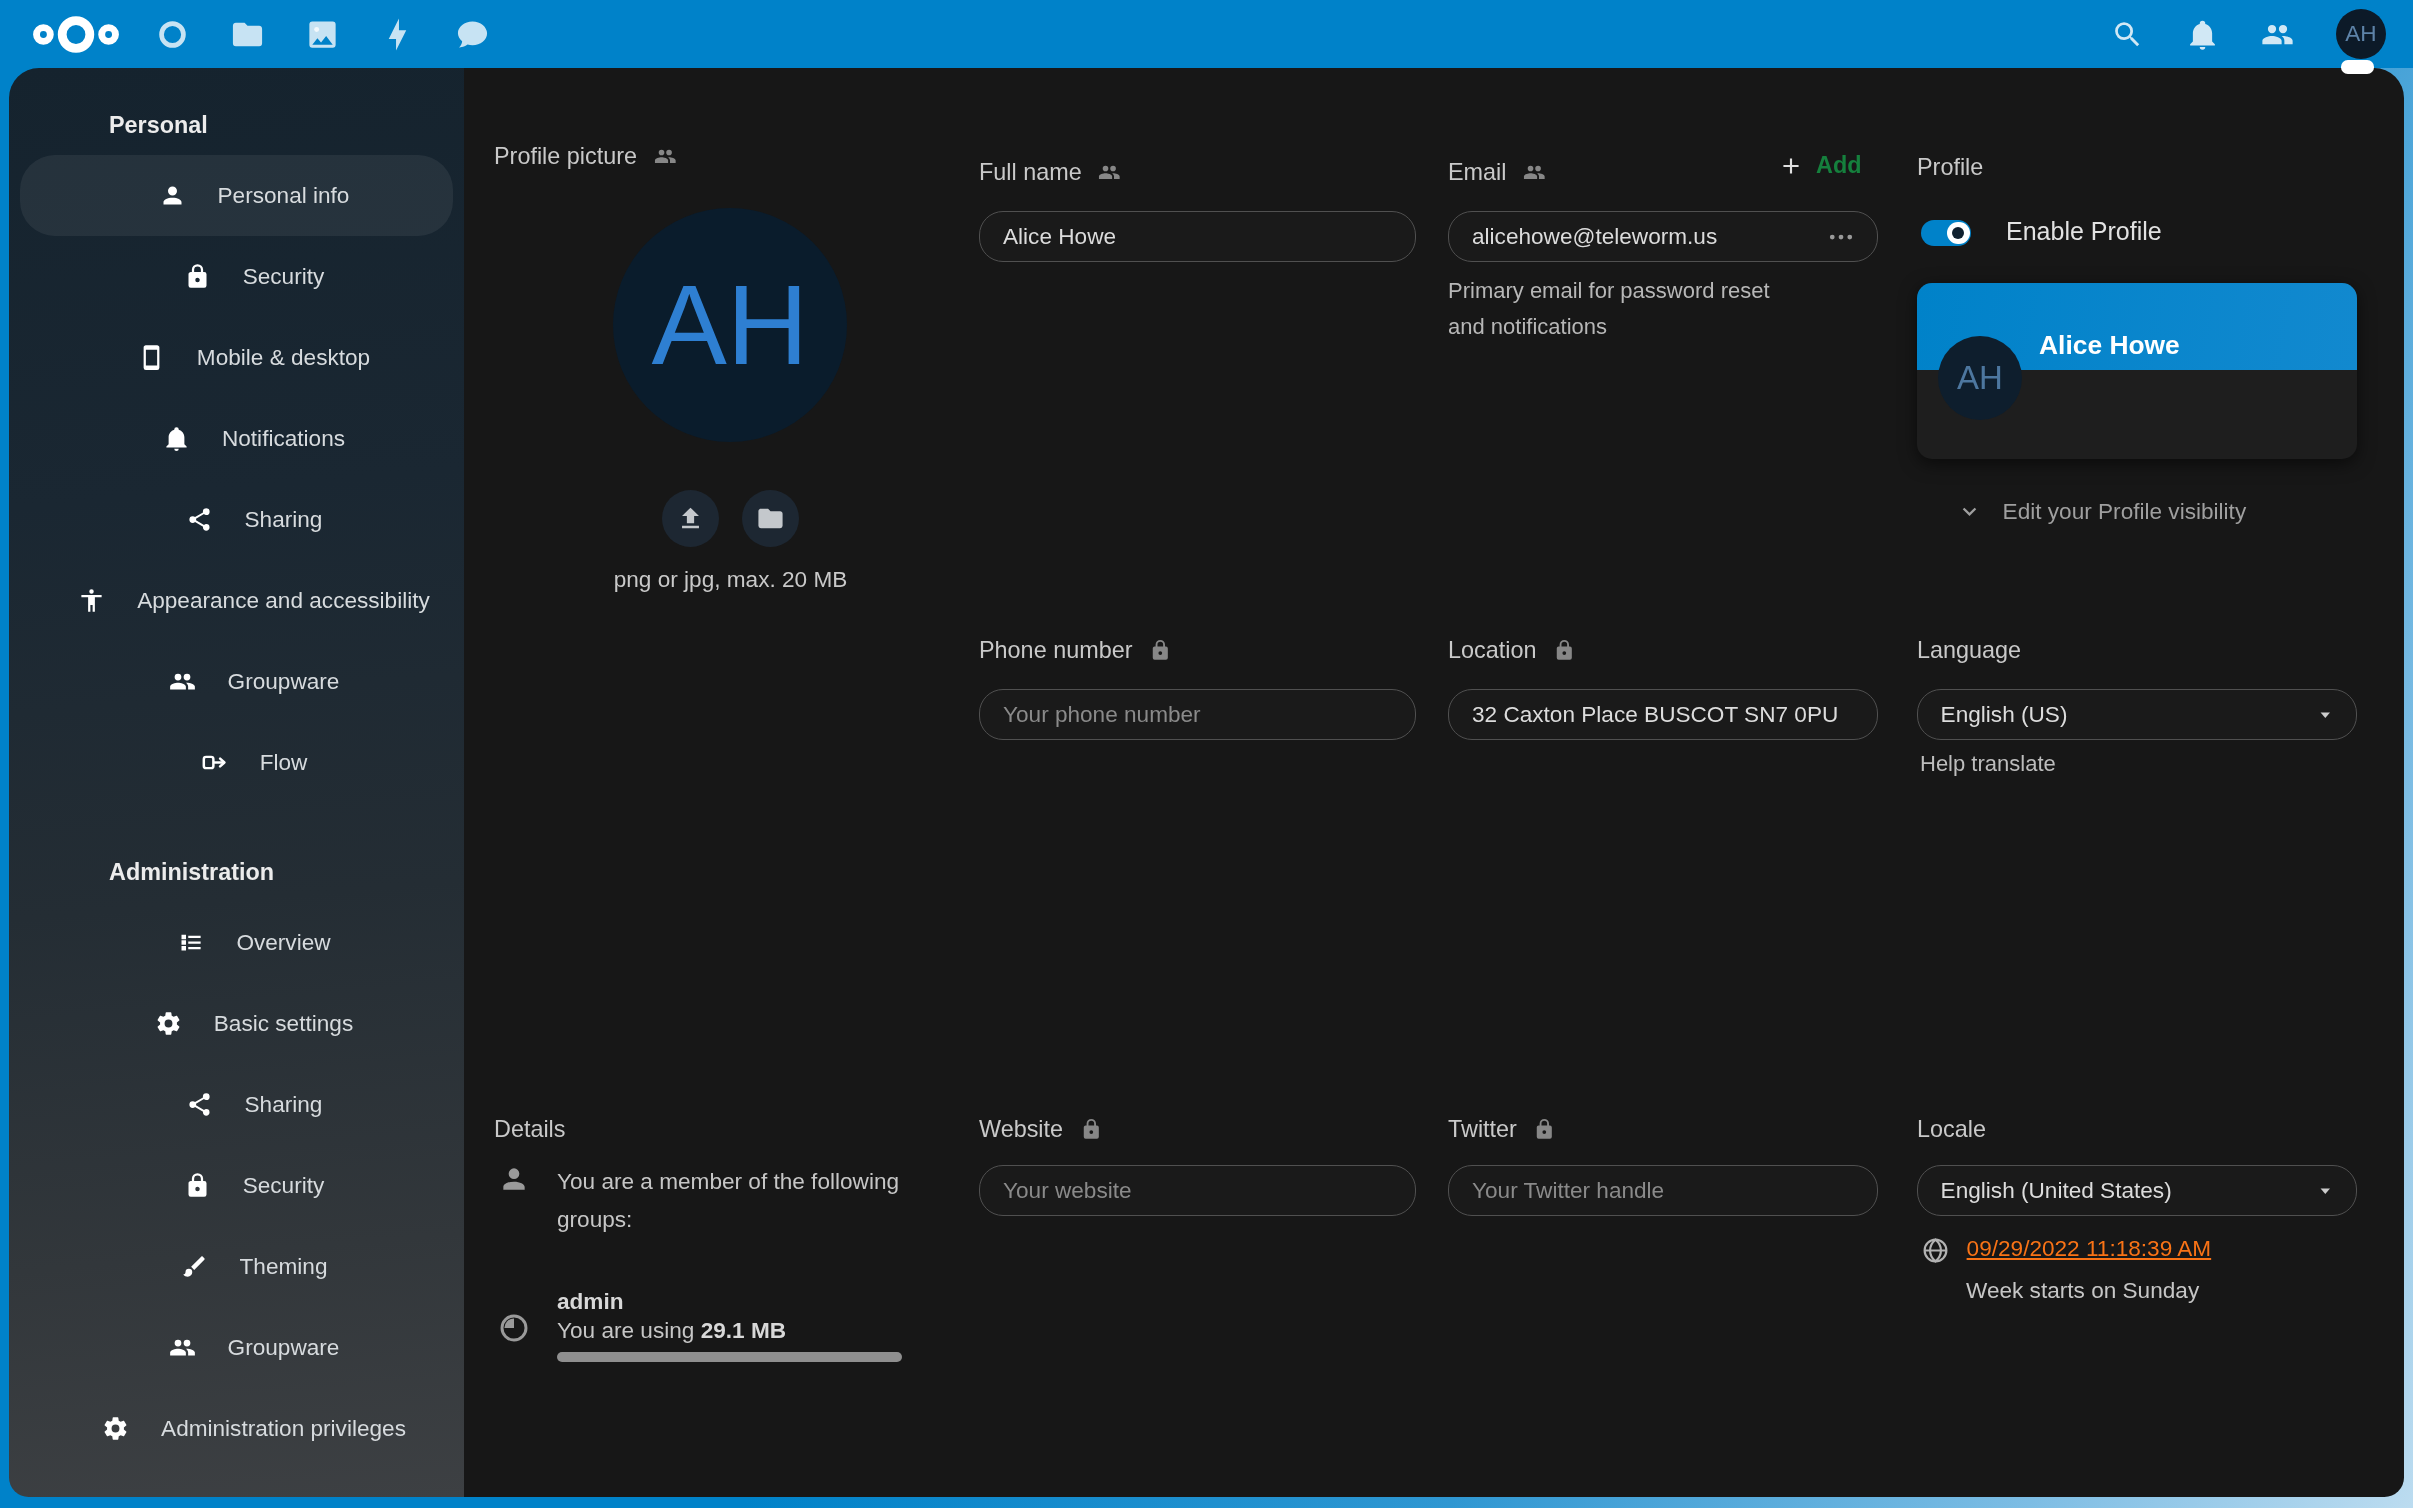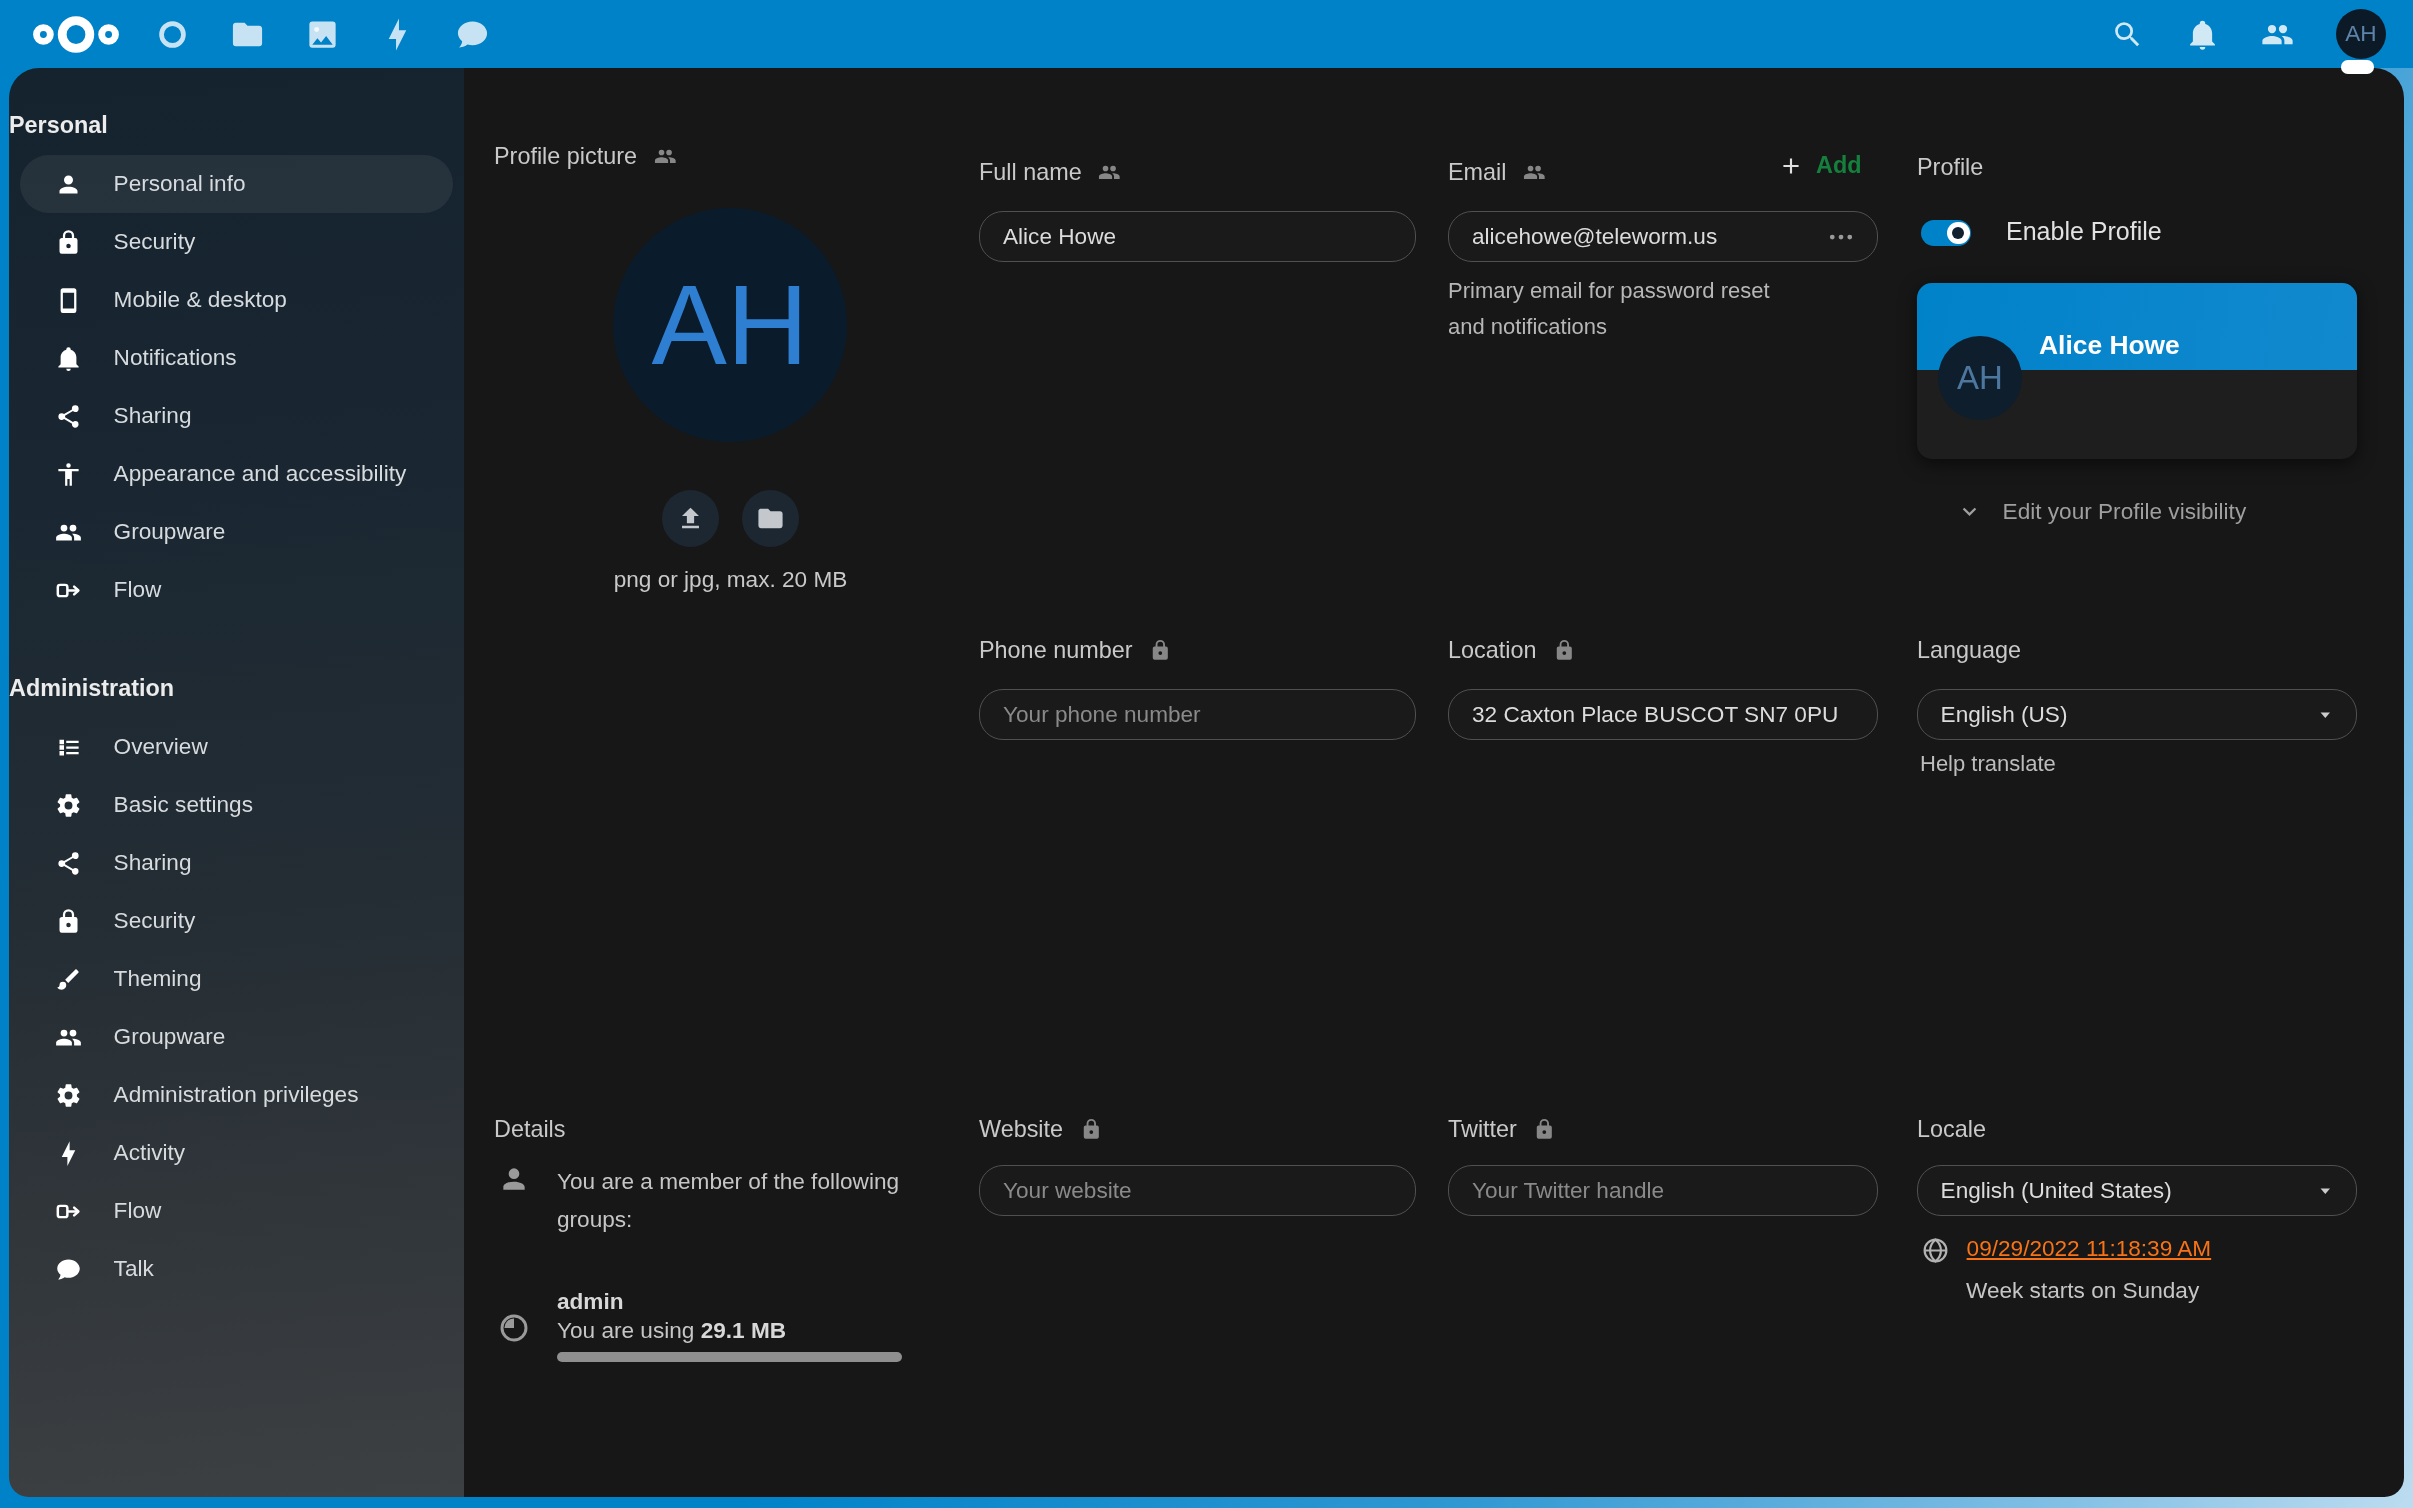--- a/index.html
+++ b/index.html
@@ -14,23 +14,23 @@
   .logo{margin-left:30px;width:92px;height:47px;color:#ffffff;display:flex;align-items:center;}
   .apps{position:absolute;left:155px;top:0;height:68px;display:flex;align-items:center;gap:40px;}
   .app-btn{width:35px;height:35px;color:rgba(255,255,255,0.78);cursor:pointer;}
   .topbar-right{position:absolute;right:27px;top:0;height:68px;display:flex;align-items:center;gap:42px;}
   .action-btn{width:33px;height:33px;color:rgba(255,255,255,0.82);}
   .tb-avatar{width:50px;height:50px;border-radius:50%;background:#0c1a28;color:#5d83a8;font-size:22.6px;display:flex;align-items:center;justify-content:center;}
   .avatar-indicator{position:absolute;left:2341px;top:60px;width:33px;height:13.6px;border-radius:6.8px;background:#ffffff;z-index:9;}
   
   .app-body{position:absolute;left:9px;right:9px;top:68px;bottom:11.3px;border-radius:30px 30px 19.6px 19.6px;overflow:hidden;display:flex;z-index:4;}
   .sidebar{width:455px;flex:0 0 455px;background:linear-gradient(175deg,#15232e 0%,#1a2732 30%,#242d34 58%,#32373b 82%,#3d4043 100%);padding-top:27px;box-sizing:border-box;overflow:hidden;}
-  .nav-heading{height:60px;display:flex;align-items:center;font-size:23.4px;font-weight:bold;color:#ececec;}
+  .nav-heading{height:60px;display:flex;align-items:center;padding-left:100px;font-size:23.4px;font-weight:bold;color:#ececec;}
   .nav-heading.admin{margin-top:39px;}
-  .nav-item{height:58px;margin:0 10.6px;border-radius:35px;display:flex;align-items:center;padding-left:35px;cursor:pointer;color:#d7dbde;}
+  .nav-item{height:81px;margin:0 10.6px;border-radius:35px;display:flex;align-items:center;padding-left:35px;cursor:pointer;color:#d7dbde;justify-content:center;}
   .nav-item.active{background:rgba(255,255,255,0.065);}
   .nav-icon{width:27px;height:27px;color:#ffffff;flex:0 0 27px;}
   .nav-label{margin-left:32px;font-size:22.6px;white-space:nowrap;}
   .main{flex:1;background:#171717;position:relative;overflow:hidden;}
   
   .abs{position:absolute;}
   .field-label{display:flex;align-items:center;gap:16.6px;font-size:23.4px;color:#c9c9c9;height:33px;}
   .scope-icon{width:22.6px;height:22.6px;color:#878787;}
   .tinput{height:51px;border:1.5px solid #505050;border-radius:24px;background:#1a1a1a;box-sizing:border-box;display:flex;align-items:center;padding:0 21px;}
   .tinput input{flex:1;background:transparent;border:none;outline:none;color:#dcdcdc;font-size:22.6px;font-family:"Liberation Sans",sans-serif;min-width:0;}

